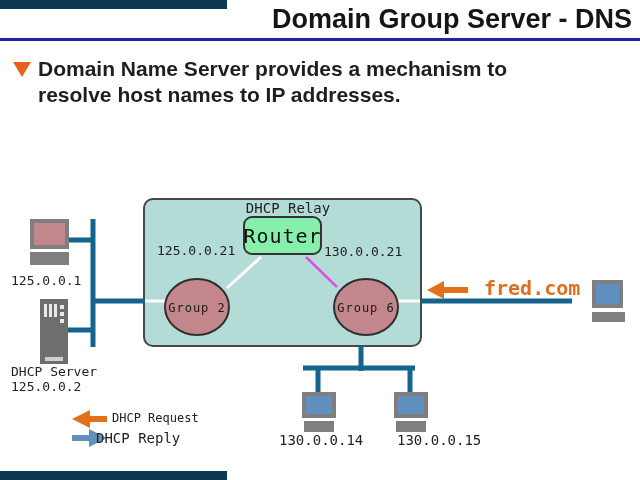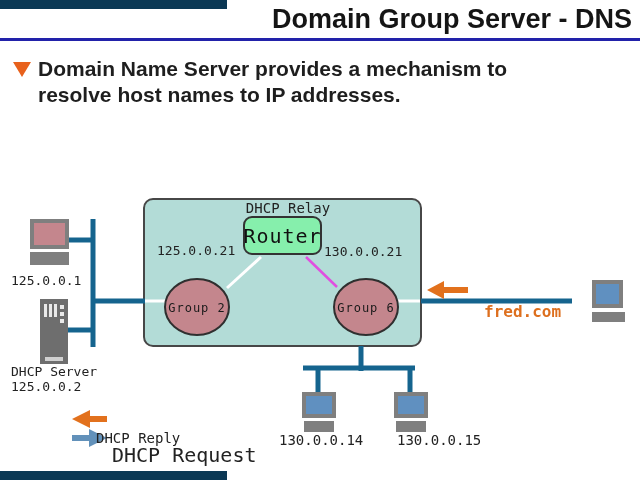--- a/index.html
+++ b/index.html
@@ -46,24 +46,24 @@
   .screen-blue{background:#6090c0;}
   .pc-base{position:absolute;background:#7f7f7f;}
   #server-tower{position:absolute;left:40px;top:299px;width:28px;height:65px;background:#6e6e6e;}
   .vent{position:absolute;background:#e9e9e9;}
   #server-slot{position:absolute;left:5px;top:58px;width:18px;height:4px;background:#d0d0d0;}
 
   
   #client-pc-ip{left:11px;top:273px;font-size:13px;}
   #dhcp-server-label{left:11px;top:364px;font-size:13px;}
   #dhcp-server-ip{left:11px;top:379px;font-size:13px;}
-  #fred-label{left:484px;top:276px;font-size:16px;color:#dd6f1e;font-weight:bold;margin-top:26px;}
+  #fred-label{left:484px;top:276px;font-size:20px;color:#dd6f1e;font-weight:bold;}
   #host14-ip{left:279px;top:432px;font-size:14px;}
   #host15-ip{left:377px;top:432px;font-size:14px;margin-left:20px;}
-  #legend-request-label{left:112px;top:411px;font-size:20px;margin-top:32px;}
+  #legend-request-label{left:112px;top:411px;font-size:12px;}
   #legend-reply-label{left:96px;top:430px;font-size:14px;}
 
   #diagram-svg{position:absolute;left:0;top:0;width:640px;height:480px;}
 </style>
 </head>
 <body>
 
 <div id="slide">
 
   <div id="top-bar" class="accent-bar"></div>

